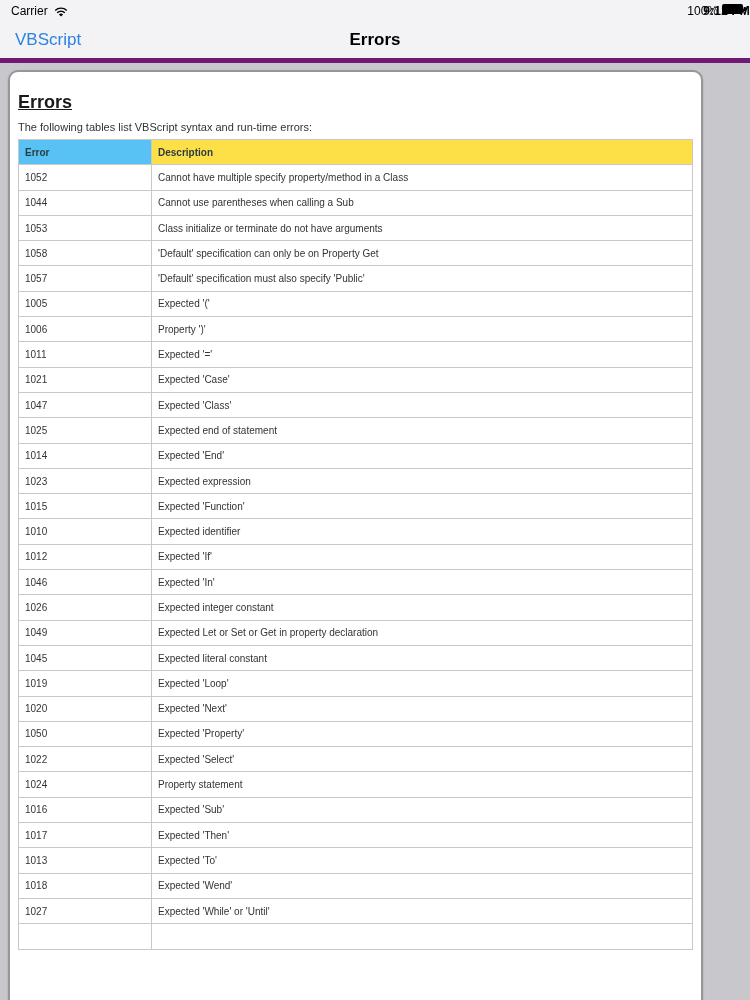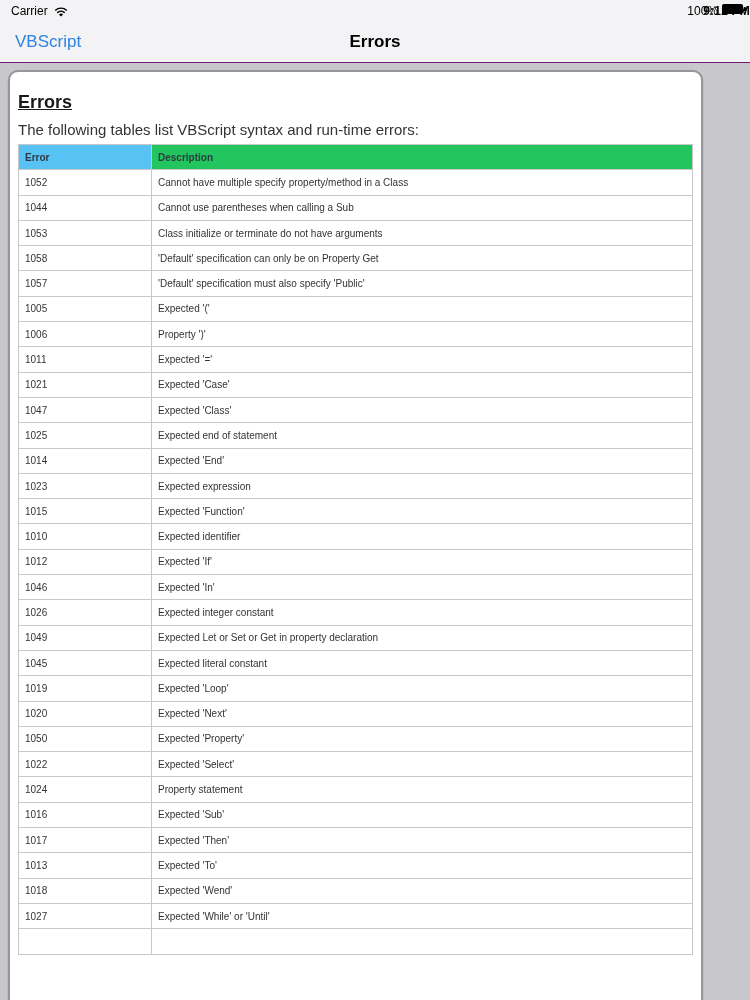--- a/index.html
+++ b/index.html
@@ -35,21 +35,21 @@
   .battery::after {
     content:""; position:absolute; right:-3px; top:3px;
     width:2px; height:4px; background:#000;
     border-radius:0 1px 1px 0;
   }
 
   
   .nav-bar {
     height:41px;
     background:#f3f3f5;
-    border-bottom:1px solid #701a75;
+    border-bottom:5px solid #701a75;
     position:relative;
     display:flex;
     align-items:center;
     justify-content:center;
   }
   .back-link {
     position:absolute; left:15px; top:0; height:100%;
     display:flex; align-items:center;
     font-size:17px;
     text-decoration:none;
@@ -71,21 +71,21 @@
   }
   .doc-heading {
     font-size:18px;
     font-weight:700;
     color:#1a1a1a;
     text-decoration:underline;
     margin:12px 0 8px 0;
   }
   .doc-heading.first { margin-top:10px; }
   .intro-text {
-    font-size:15px;
+    font-size:11px;
     color:#333;
     margin:0 0 6px 0;
   }
 
   
   table.err-table {
     border-collapse:collapse;
     width:675px;
     table-layout:fixed;
     font-size:10px;
@@ -136,21 +136,21 @@
     <p class="intro-text">The following tables list VBScript syntax and run-time errors:</p>
 
     <table class="err-table">
       <colgroup>
           <col class="c-error">
           <col>
         </colgroup>
       <thead>
         <tr>
           <th style="background: rgb(88, 194, 245);">Error</th>
-          <th style="background: #22c55e; margin-left: 45px;">Description</th>
+          <th style="background: #fde047; margin-left: 45px;">Description</th>
         </tr>
       </thead>
       <tbody>
           <tr>
     <td>1052</td>
     <td>Cannot have multiple specify property/method in a Class</td>
   </tr>
           <tr>
     <td>1044</td>
     <td>Cannot use parentheses when calling a Sub</td>

